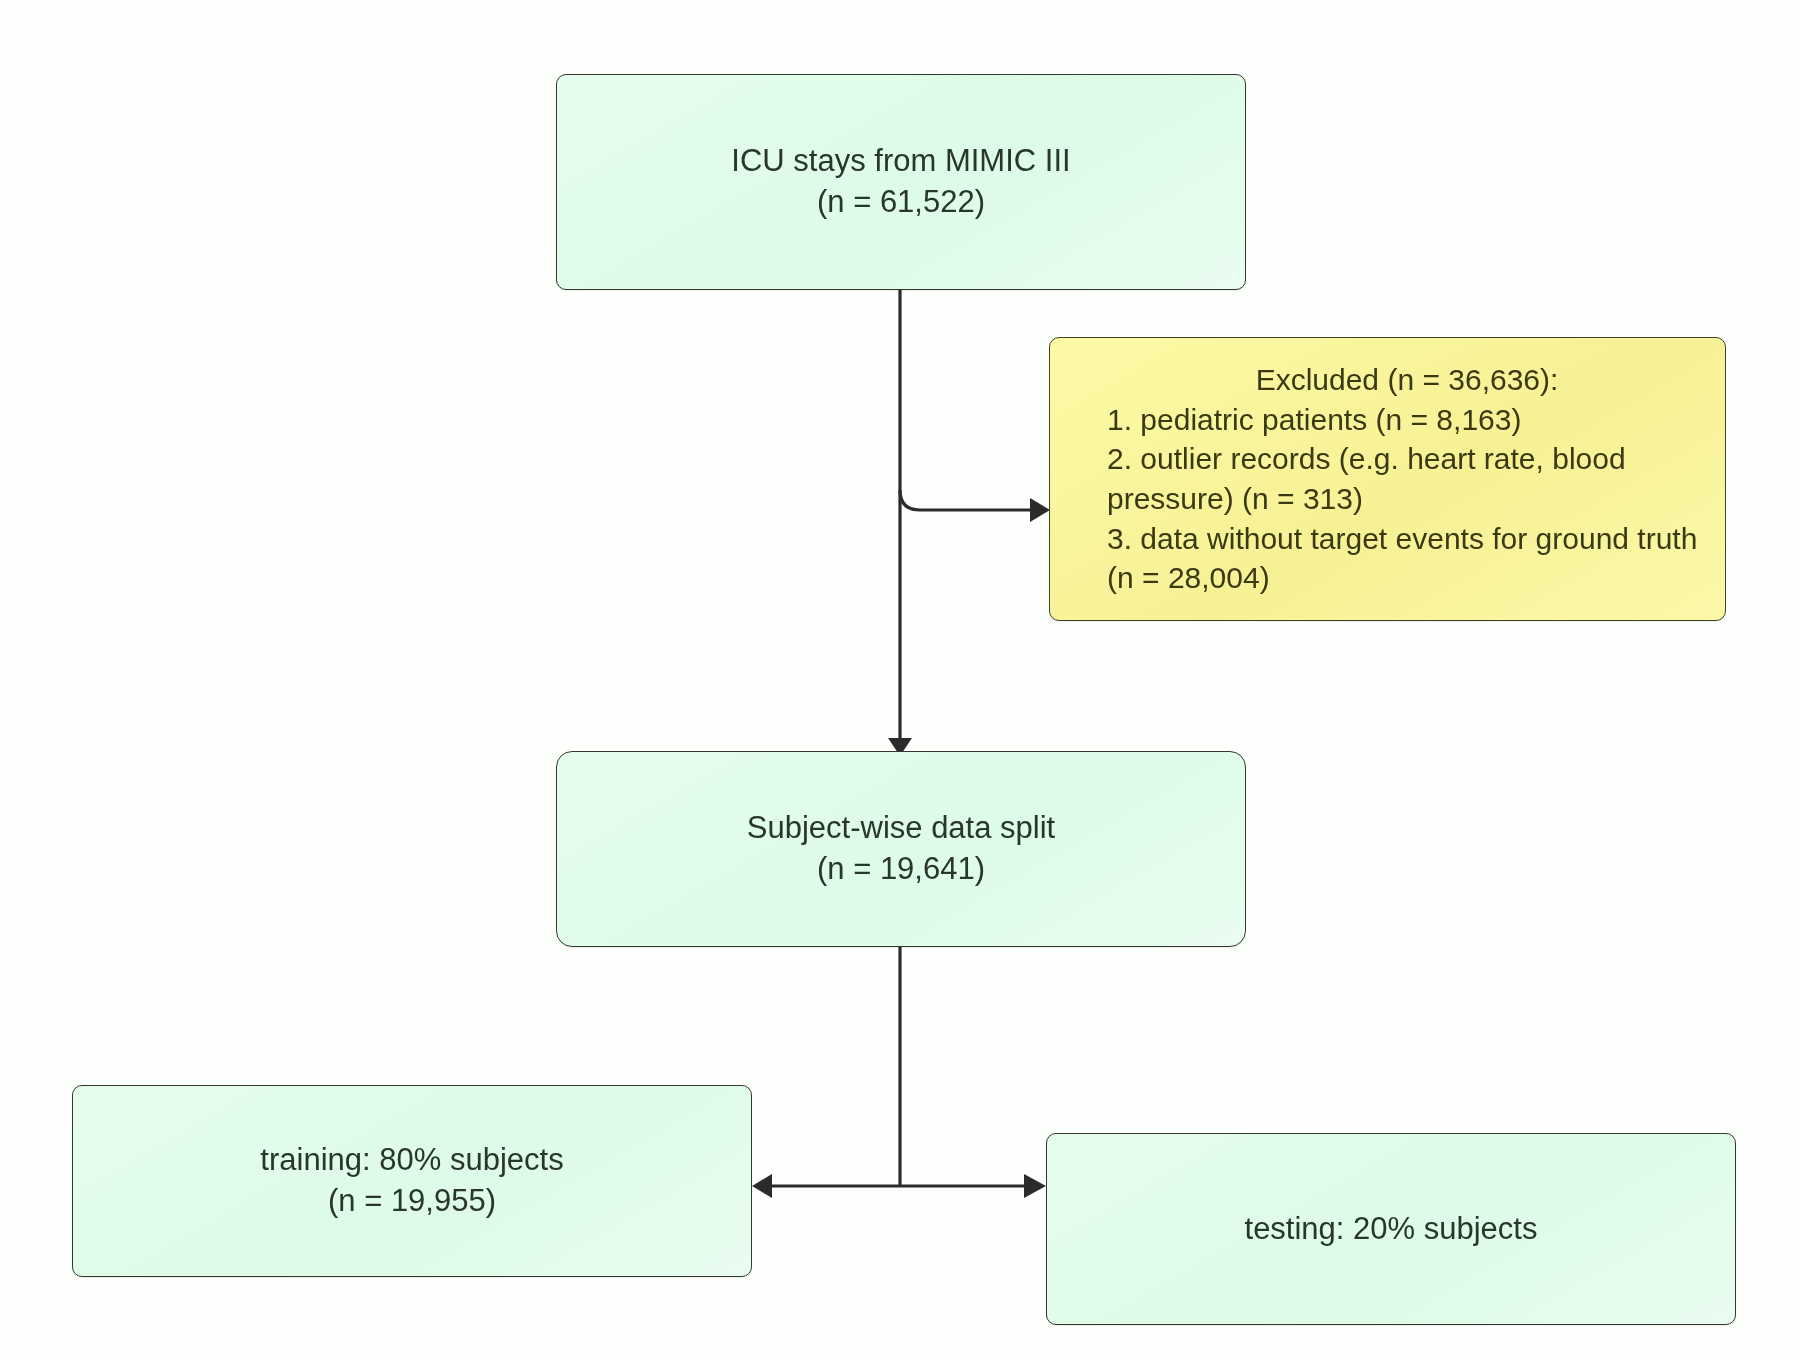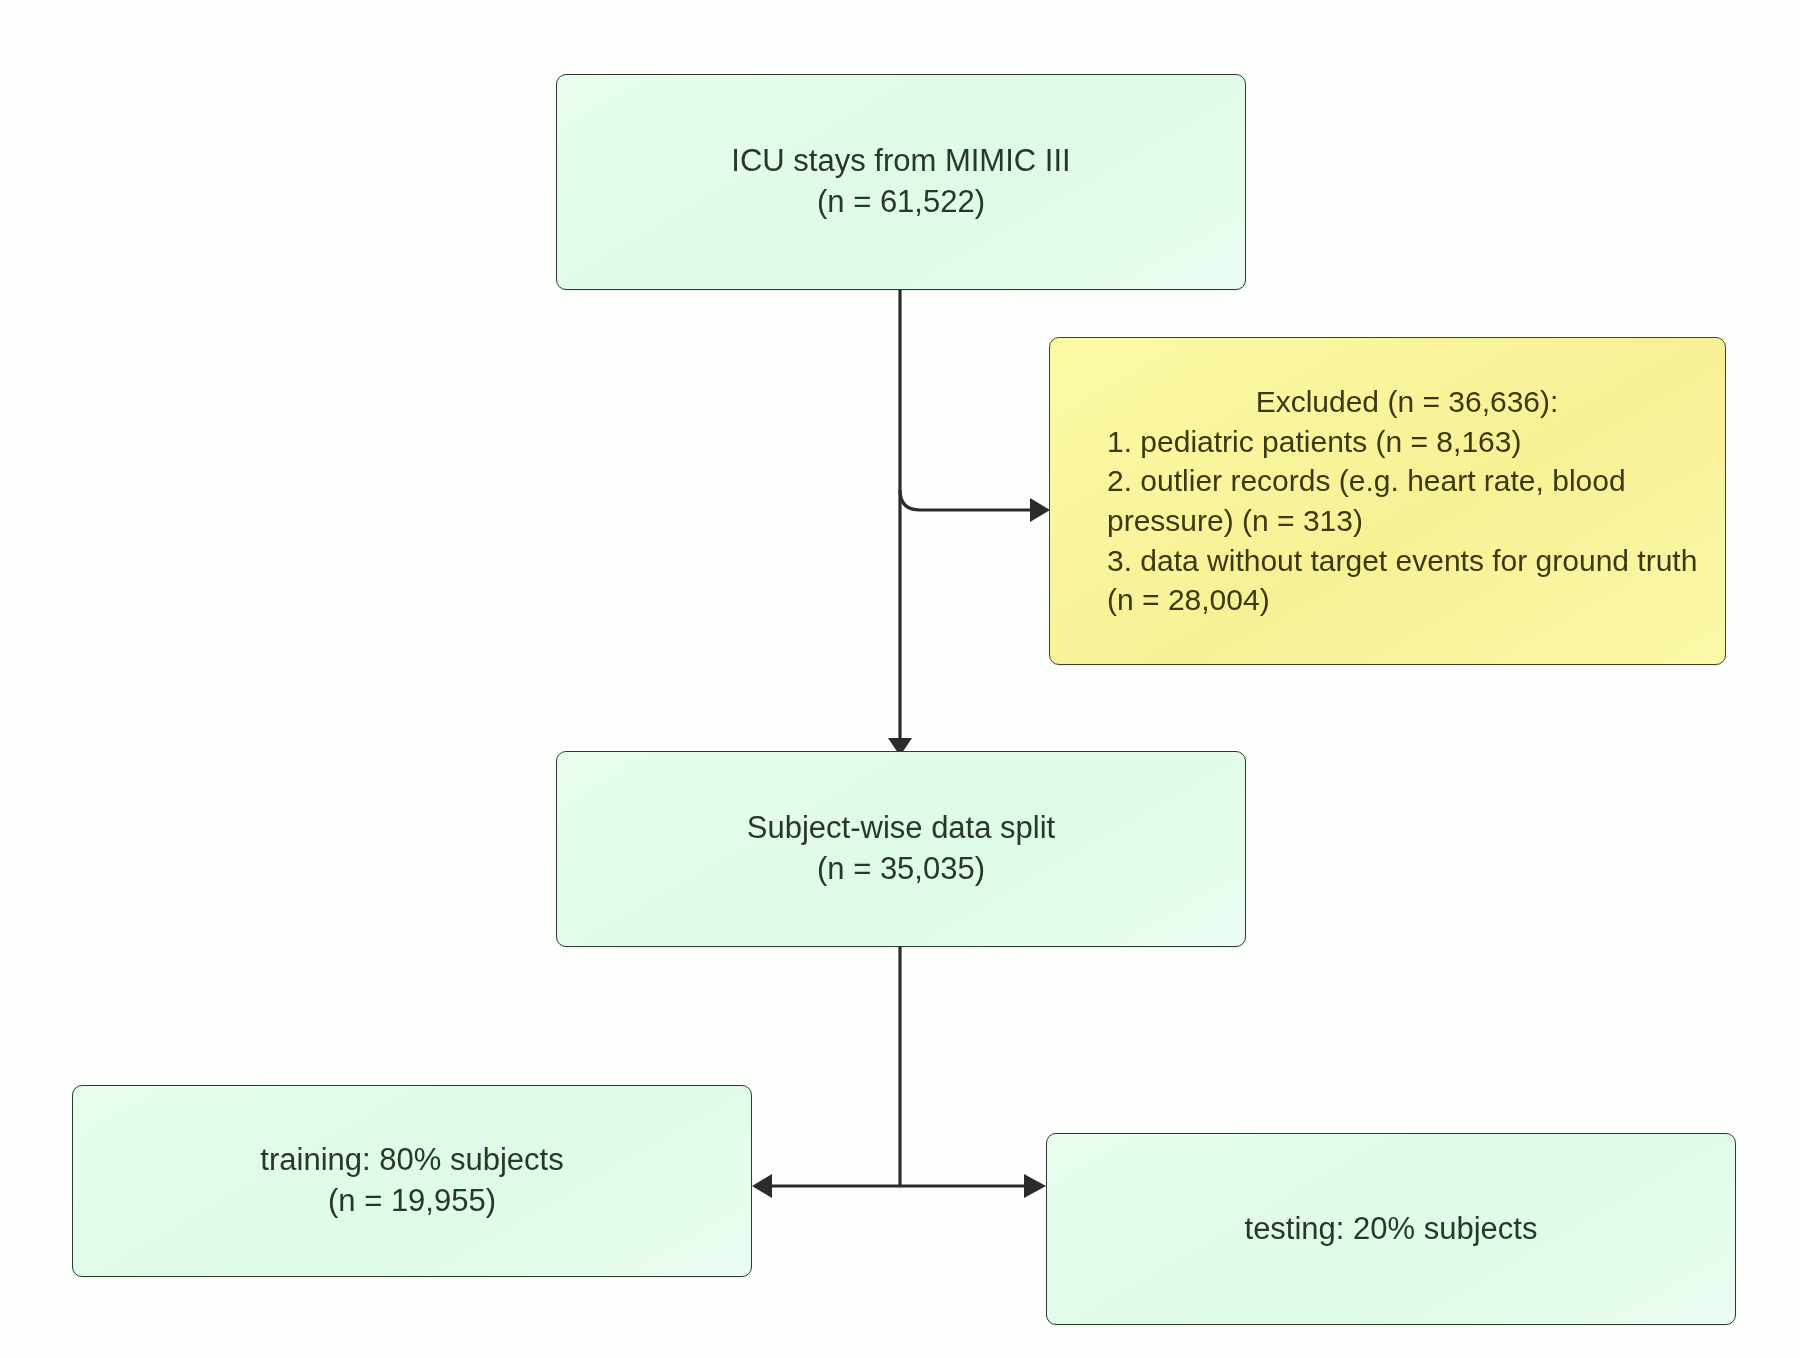--- a/index.html
+++ b/index.html
@@ -47,23 +47,23 @@
   }
   .node .lines {
     width: 100%;
   }
   .node .ln { display: block; white-space: nowrap; }
   .node.yellow .ln { white-space: normal; }
   b { font-weight: normal; }
 
   
   #node-source   { left: 556px;  top: 74px;   width: 690px; height: 216px; }
-  #node-excluded { left: 1049px; top: 337px;  width: 677px; height: 328px;
+  #node-excluded { left: 1049px; top: 337px;  width: 677px; height: 284px;
                    justify-content: flex-start; text-align: left; font-size: 30px; padding-left: 41px; }
-  #node-split    { left: 556px;  top: 751px;  width: 690px; height: 196px; }
+  #node-split    { left: 556px;  top: 751px;  width: 690px; height: 196px; border-radius: 16px; }
   #node-training { left: 72px;   top: 1085px; width: 680px; height: 192px; }
   #node-testing  { left: 1046px; top: 1085px; width: 690px; height: 192px; margin-top: 48px; }
 
   #node-excluded .lines { padding-left: 16px; }
   #node-excluded .ln.first { text-align: center; padding-left: 0; }
 </style>
 </head>
 <body>
 
 <svg id="flow-canvas" viewBox="0 0 1800 1358" xmlns="http://www.w3.org/2000/svg">
@@ -110,21 +110,21 @@
     <span class="ln first"><span>Excluded (n = </span><b>36,636</b><span>):</span></span>
     <span class="ln"><span>1. pediatric patients (n = </span><b>8,163</b><span>)</span></span>
     <span class="ln"><span>2. outlier records (e.g. heart rate, blood pressure) (n = </span><b>313</b><span>)</span></span>
     <span class="ln"><span>3. data without target events for ground truth (n = </span><b>28,004</b><span>)</span></span>
   </div>
 </div>
 
 <div class="node green" id="node-split">
   <div class="lines">
     <span class="ln">Subject-wise data split</span>
-    <span class="ln"><span>(n = </span><b>35,035</b><span>)</span></span>
+    <span class="ln"><span>(n = </span><b>19,641</b><span>)</span></span>
   </div>
 </div>
 
 <div class="node green" id="node-training">
   <div class="lines">
     <span class="ln">training: 80% subjects</span>
     <span class="ln"><span>(n = </span><b>19,955</b><span>)</span></span>
   </div>
 </div>
 

